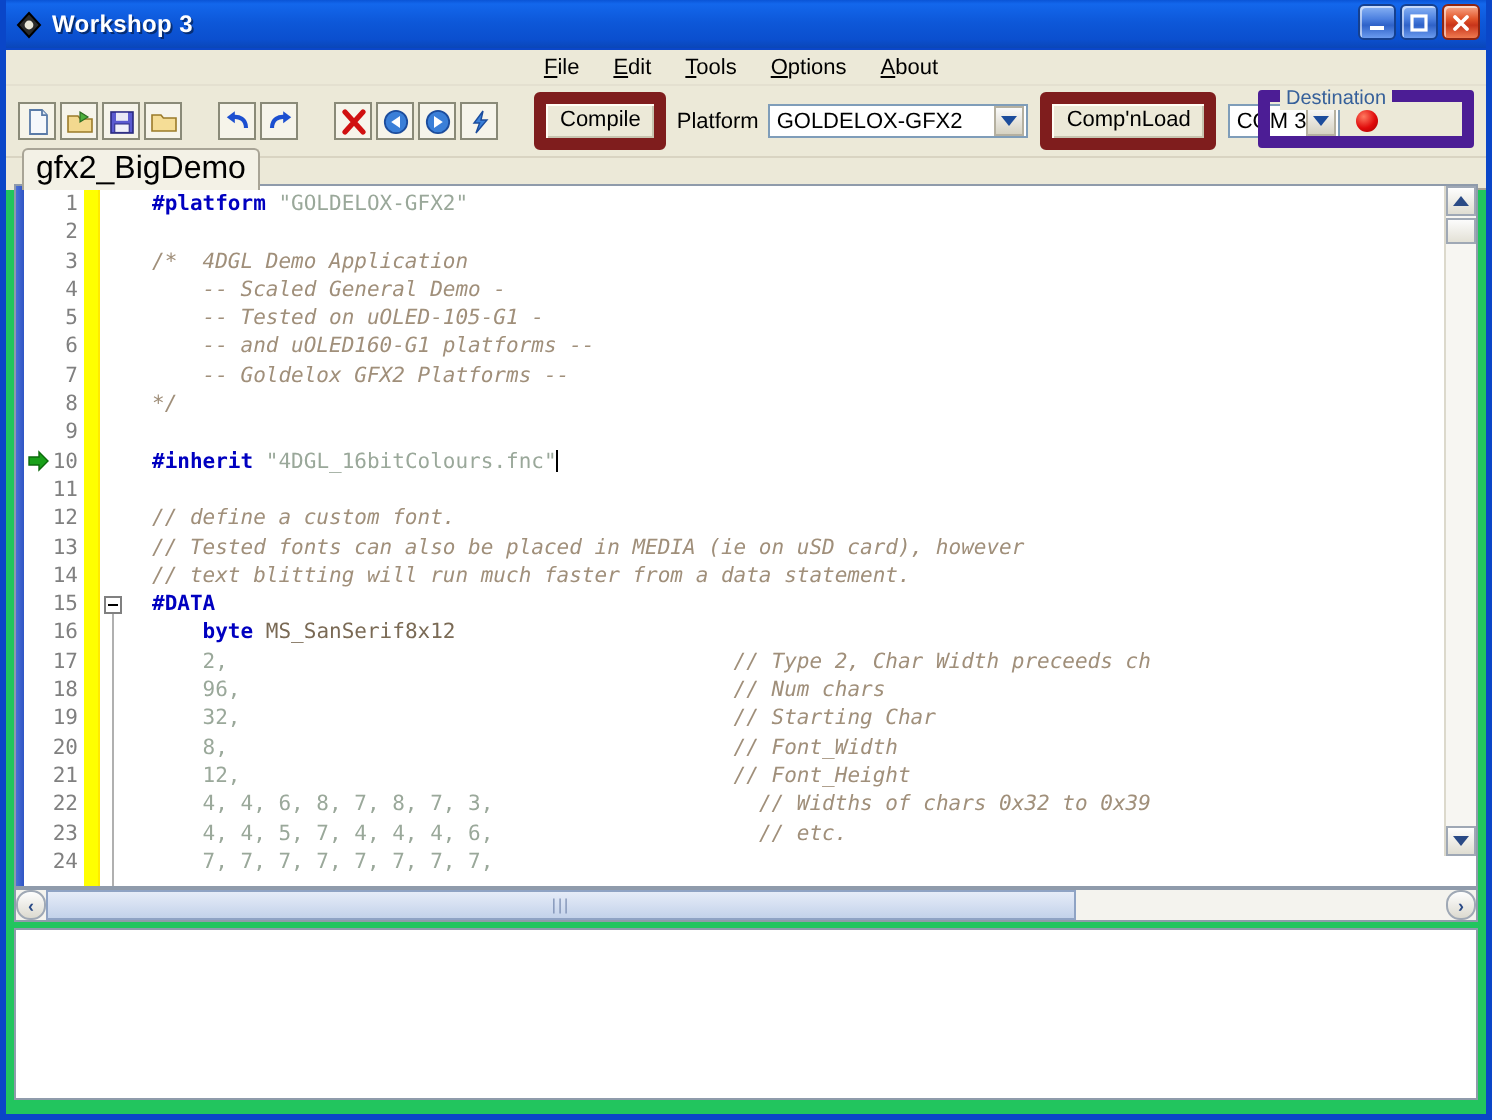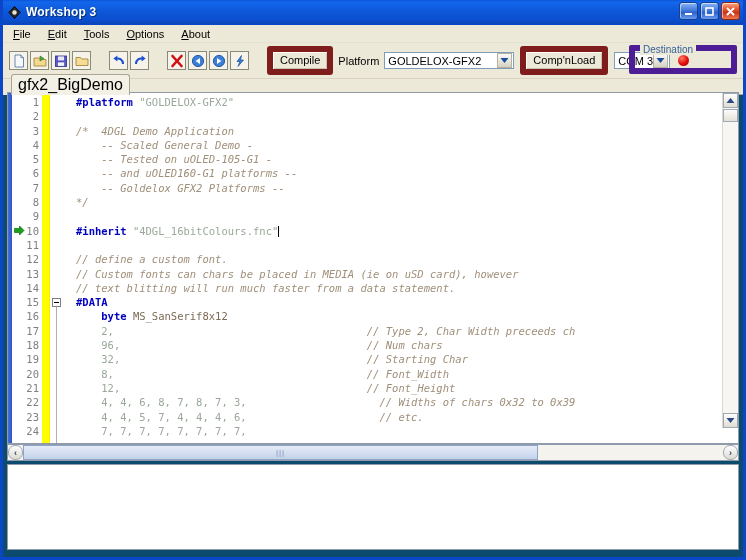--- a/index.html
+++ b/index.html
@@ -8,21 +8,21 @@
     background:#ffffff;
     font-family:"Liberation Sans",sans-serif;
     -webkit-font-smoothing:none;
   }
   
   .window{
     position:absolute;left:0;top:0;width:746px;height:560px;
     box-sizing:border-box;
     border:3px solid #0a46c8;
     border-top:none;
-    background:#0c4a6e;
+    background:#22c55e;
   }
   .titlebar{
     position:relative;height:24px;
     background:linear-gradient(180deg,#0a54d6 0%,#1367ec 8%,#0d57d8 48%,#0b4fcf 82%,#0a46b8 100%);
     border-bottom:1px solid #0a46c8;
     display:flex;align-items:center;
   }
   .titlebar .tb-icon{
     width:15px;height:15px;margin-left:4px;margin-right:4px;
     position:relative;flex:0 0 auto;
@@ -46,20 +46,21 @@
     background:linear-gradient(180deg,#f8a98a 0%,#e2552a 40%,#c8341a 60%,#ef7a50 100%);
     border-color:#8f2410;
   }
   .wb svg{display:block}
 
   
   .menubar{
     height:17px;background:#ece9d8;
     display:flex;align-items:center;padding-left:8px;
     border-bottom:1px solid #e4e0d0;
+    justify-content:center;
   }
   .menuitem{
     font-size:11px;color:#000;margin-right:13px;
     padding:1px 2px;white-space:nowrap;cursor:default;
   }
   .menuitem u{text-decoration:underline;}
 
   
   .toolbar{
     height:35px;background:#ece9d8;
@@ -453,21 +454,21 @@
           <div class="ln"><span class="c-com">/*  4DGL Demo Application</span></div>
           <div class="ln"><span class="c-com">    -- Scaled General Demo -</span></div>
           <div class="ln"><span class="c-com">    -- Tested on uOLED-105-G1 -</span></div>
           <div class="ln"><span class="c-com">    -- and uOLED160-G1 platforms --</span></div>
           <div class="ln"><span class="c-com">    -- Goldelox GFX2 Platforms --</span></div>
           <div class="ln"><span class="c-com">*/</span></div>
           <div class="ln">&nbsp;</div>
           <div class="ln"><span class="c-pre">#inherit </span><span class="c-str">"4DGL_16bitColours.fnc"</span><span class="caret"></span></div>
           <div class="ln">&nbsp;</div>
           <div class="ln"><span class="c-com">// define a custom font.</span></div>
-          <div class="ln"><span class="c-com">// Custom fonts can chars be placed in MEDIA (ie on uSD card), however</span></div>
+          <div class="ln"><span class="c-com">// Tested fonts can also be placed in MEDIA (ie on uSD card), however</span></div>
           <div class="ln"><span class="c-com">// text blitting will run much faster from a data statement.</span></div>
           <div class="ln"><span class="c-pre">#DATA</span></div>
           <div class="ln"><span class="c-kw">    byte </span><span class="c-id">MS_SanSerif8x12</span></div>
           <div class="ln"><span class="c-num">    2,</span><span class="c-com">                                        // Type 2, Char Width preceeds ch</span></div>
           <div class="ln"><span class="c-num">    96,</span><span class="c-com">                                       // Num chars</span></div>
           <div class="ln"><span class="c-num">    32,</span><span class="c-com">                                       // Starting Char</span></div>
           <div class="ln"><span class="c-num">    8,</span><span class="c-com">                                        // Font_Width</span></div>
           <div class="ln"><span class="c-num">    12,</span><span class="c-com">                                       // Font_Height</span></div>
           <div class="ln"><span class="c-num">    4, 4, 6, 8, 7, 8, 7, 3,</span><span class="c-com">                     // Widths of chars 0x32 to 0x39</span></div>
           <div class="ln"><span class="c-num">    4, 4, 5, 7, 4, 4, 4, 6,</span><span class="c-com">                     // etc.</span></div>

